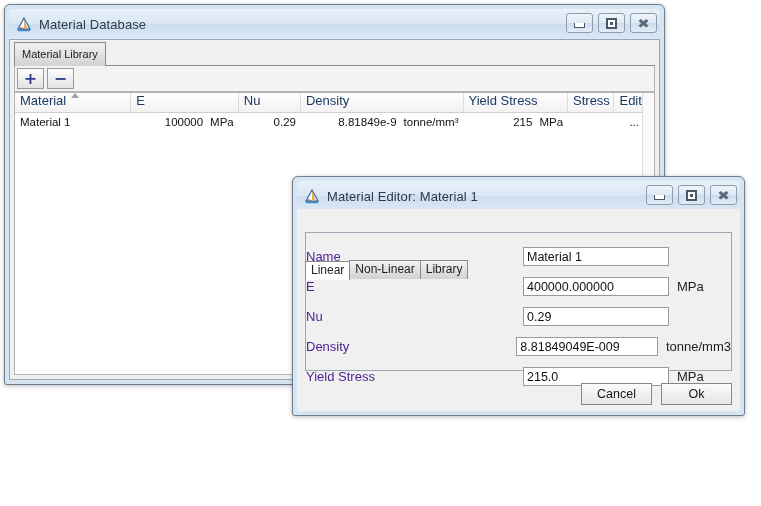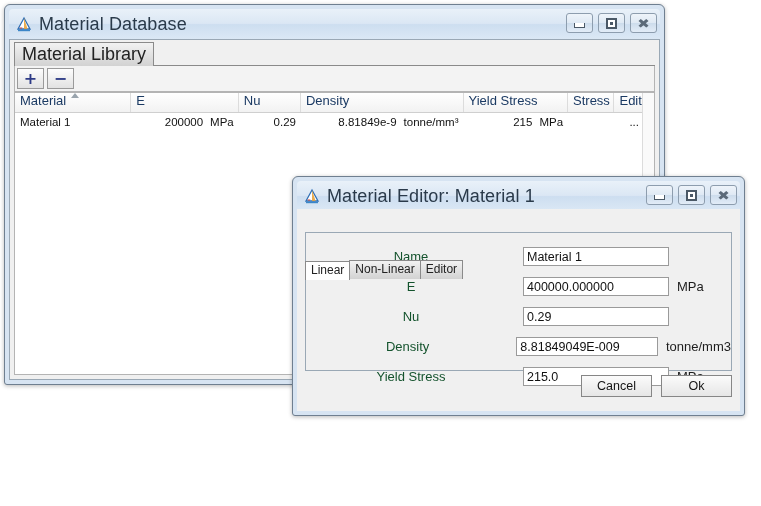--- a/index.html
+++ b/index.html
@@ -29,21 +29,21 @@
     align-items:center;
     position:relative;
     background:linear-gradient(to bottom,#e9f1f9 0%,#dbe7f4 48%,#cddef0 52%,#dbe8f5 100%);
     border-radius:4px 4px 0 0;
     padding:0 2px 0 6px;
   }
   .app-icon{
     width:18px;height:18px;flex:0 0 18px;margin-right:6px;position:relative;
   }
   .title-text{
-    font-size:18px;
+    font-size:13px;
     color:#2a3a4a;
     white-space:nowrap;
     letter-spacing:.1px;
   }
   .win-btns{
     position:absolute;right:3px;top:4px;
     display:flex;gap:5px;
   }
   .win-btn{
     width:27px;height:20px;
@@ -96,21 +96,21 @@
     background:#ffffff;
     z-index:3;
     padding-bottom:4px;
     margin-bottom:-1px;
   }
 
   
   #main-window{left:4px;top:4px;width:661px;height:381px;}
   #main-client{top:34px;bottom:4px;}
   .main-tabs{position:absolute;left:4px;top:0;right:4px;height:26px;}
-  .main-tabs .tab{font-size:18px;padding:3px 7px 4px 7px;}
+  .main-tabs .tab{font-size:11px;padding:3px 7px 4px 7px;}
 
   .toolbar{
     position:absolute;left:4px;right:4px;top:26px;height:26px;
     border:1px solid #b4b4b4;border-top:none;
     background:#f3f3f3;
     display:flex;align-items:center;padding-left:2px;
     box-sizing:border-box;
   }
   .tb-btn{
     width:27px;height:21px;margin-right:3px;
@@ -166,35 +166,35 @@
   #editor-client{top:32px;bottom:4px;background:#f0f0f0;border:none;}
   .dlg-tabs{position:absolute;left:8px;top:2px;right:8px;height:22px;margin-top:46px;}
   .dlg-tabs .tab{font-size:12px;padding:1px 5px 2px 5px;line-height:15px;}
   .tabpanel{
     position:absolute;left:8px;right:8px;top:23px;bottom:40px;
     background:#f0f0f0;border:1px solid #9aa8b5;box-sizing:border-box;
   }
   .form{padding:13px 0 0 0;}
   .frow{display:flex;align-items:center;height:21px;margin-bottom:9px;}
   .flabel{
-    width:217px;text-align:center;padding-right:7px;font-size:13px;color:#14532d;box-sizing:border-box;
+    width:217px;text-align:left;padding-right:7px;font-size:13px;color:#4c1d95;box-sizing:border-box;
   }
   .finput{
     width:146px;height:19px;box-sizing:border-box;
     background:#ffffff;border:1px solid #9a9a9a;
     font-size:12.5px;color:#111;
     display:flex;align-items:center;padding:0 3px;
     font-family:"Liberation Sans",sans-serif;
     white-space:nowrap;overflow:hidden;
   }
   .funit{margin-left:8px;font-size:13px;color:#1d1d1d;white-space:nowrap;}
 
   .btnbar{
     position:absolute;left:8px;right:8px;bottom:6px;height:30px;
-    display:flex;align-items:flex-start;justify-content:flex-end;gap:9px;
+    display:flex;align-items:flex-end;justify-content:flex-end;gap:9px;
   }
   .dlg-btn{
     width:71px;height:22px;box-sizing:border-box;
     border:1px solid #868686;
     background:linear-gradient(to bottom,#fbfbfb,#e6e6e6);
     font-size:12.5px;color:#151515;
     display:flex;align-items:center;justify-content:center;
     font-family:"Liberation Sans",sans-serif;
   }
 </style>
@@ -268,21 +268,21 @@
         <div class="cell" style="width:40px;border-right:none">
             <span>Edit</span>
           </div>
       </div>
 
       <div class="grid-row">
         <div class="cell" style="width:118px">
             <span>Material 1</span>
           </div>
         <div class="cell num" style="width:109px">
-          <span>200000</span>
+          <span>100000</span>
           <span class="unit">MPa</span>
         </div>
         <div class="cell num" style="width:63px">
             <span>0.29</span>
           </div>
         <div class="cell num" style="width:165px">
           <span>8.81849e-9</span>
           <span class="unit">tonne/mm³</span>
         </div>
         <div class="cell num" style="width:106px">
@@ -328,21 +328,21 @@
           <span class="gl-close">✖</span>
         </span>
     </span>
   </div>
 
   <div class="client" id="editor-client">
 
     <div class="tabstrip dlg-tabs">
       <div class="tab active"><span>Linear</span></div>
       <div class="tab"><span>Non-Linear</span></div>
-      <div class="tab"><span>Editor</span></div>
+      <div class="tab"><span>Library</span></div>
     </div>
 
     <div class="tabpanel">
       <div class="form">
 
         <div class="frow">
           <div class="flabel">Name</div>
           <div class="finput">Material 1</div>
           <div class="funit"></div>
         </div>

